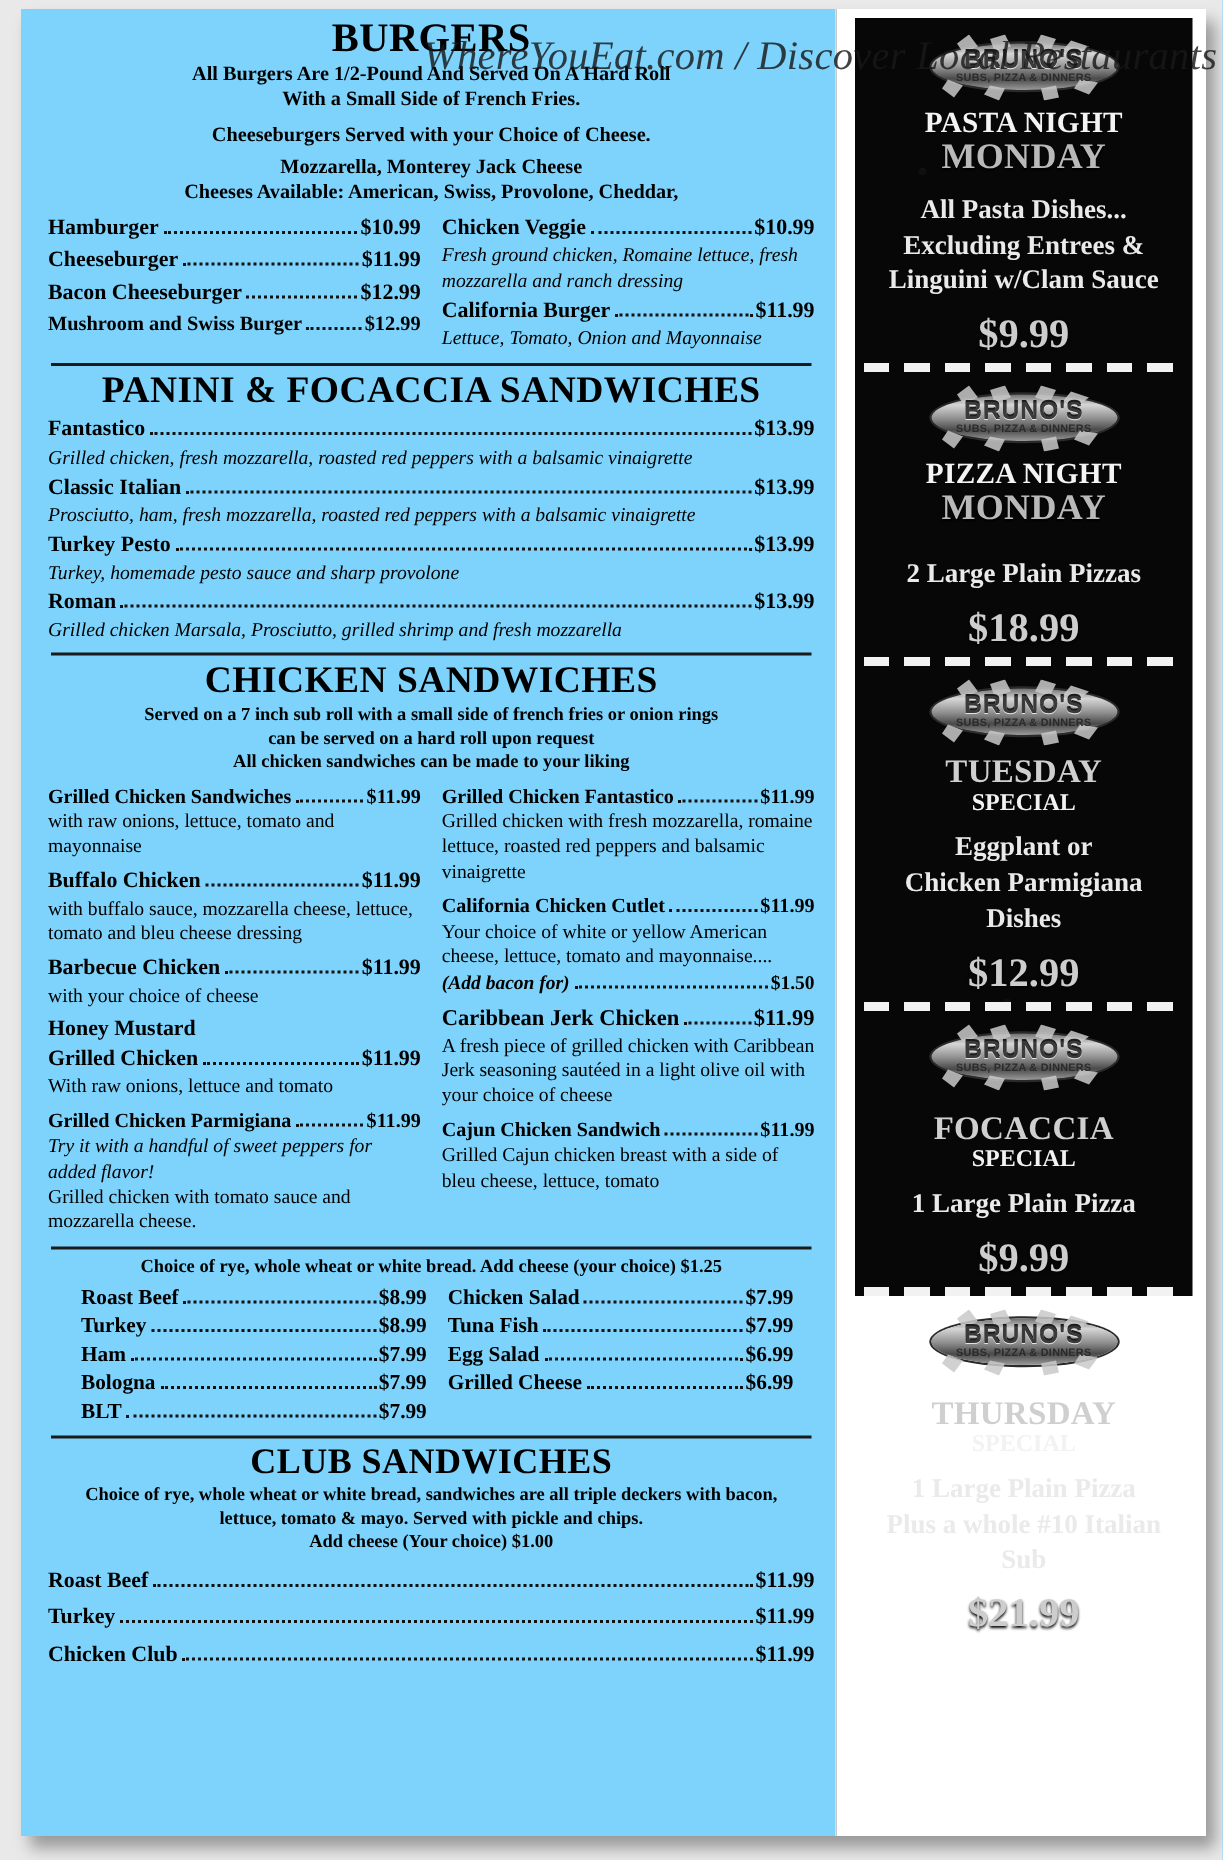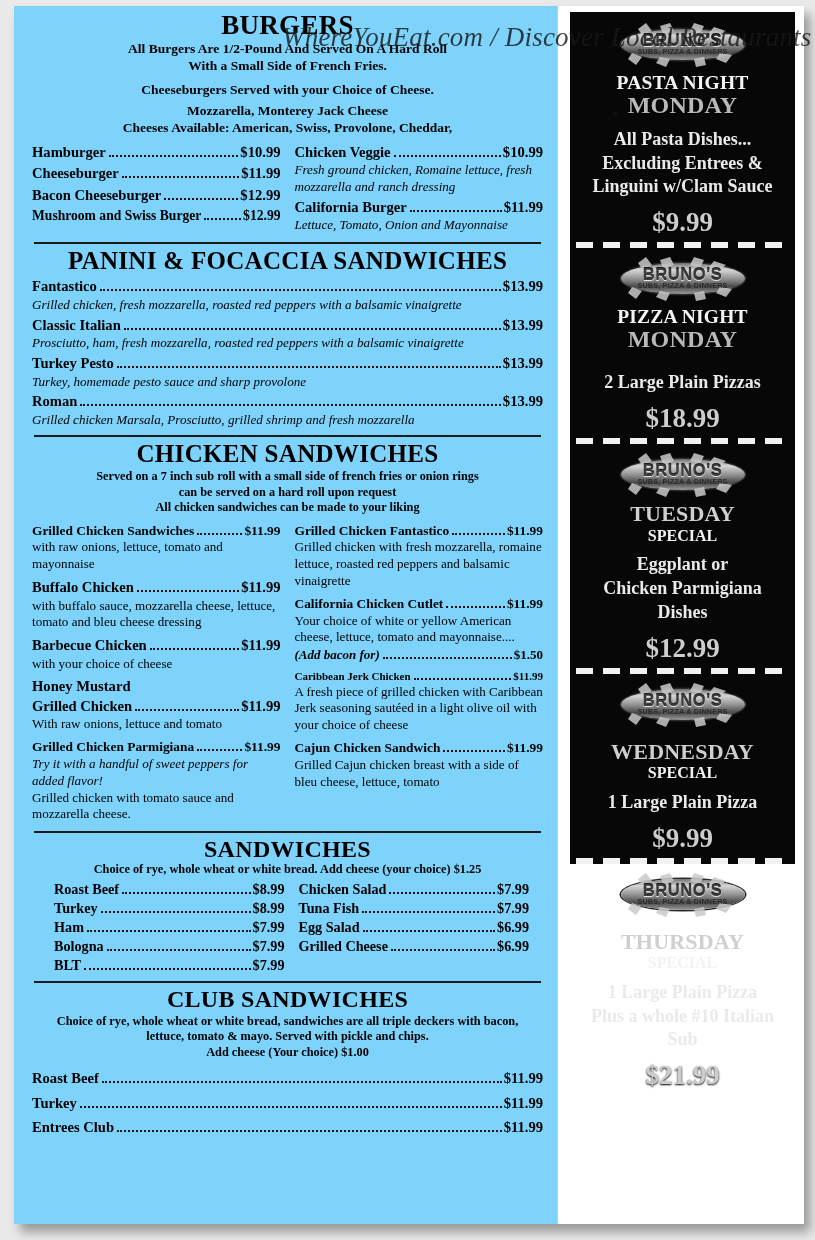--- a/index.html
+++ b/index.html
@@ -450,21 +450,21 @@
               </div>
             <div class="desc">Your choice of white or yellow American cheese, lettuce, tomato and mayonnaise....</div>
             <div class="row" style="font-size:13px;font-weight:bold">
                 <span class="nm ital" style="font-style:italic">(Add bacon for)</span>
                 <span class="dots"></span>
                 <span class="pr">$1.50</span>
               </div>
           </div>
 
           <div class="itm" style="margin-bottom:5px">
-            <div class="row" style="font-size:11px">
+            <div class="row" style="font-size:15px">
                 <span class="nm">Caribbean Jerk Chicken</span>
                 <span class="dots"></span>
                 <span class="pr">$11.99</span>
               </div>
             <div class="desc">A fresh piece of grilled chicken with Caribbean Jerk seasoning sautéed in a light olive oil with your choice of cheese</div>
           </div>
 
           <div class="itm">
             <div class="row" style="font-size:13.4px">
                 <span class="nm">Cajun Chicken Sandwich</span>
@@ -473,21 +473,20 @@
               </div>
             <div class="desc">Grilled Cajun chicken breast with a side of bleu cheese, lettuce, tomato</div>
           </div>
         </div>
       </div>
     </div>
 
     <div class="rule"></div>
 
     <div class="section">
-      <div class="sec-title md">SANDWICHES</div>
       <div class="sec-note small">Choice of rye, whole wheat or white bread. Add cheese (your choice) $1.25</div>
       <div style="height:3px"></div>
       <div class="cols" style="padding:0 14px 0 22px">
         <div class="col">
           <div class="row sm">
               <span class="nm">Roast Beef</span>
               <span class="dots"></span>
               <span class="pr">$8.99</span>
             </div>
           <div class="row sm">
@@ -549,21 +548,21 @@
           <span class="nm">Roast Beef</span>
           <span class="dots"></span>
           <span class="pr">$11.99</span>
         </div>
       <div class="row wide" style="margin-bottom:5px">
           <span class="nm">Turkey</span>
           <span class="dots"></span>
           <span class="pr">$11.99</span>
         </div>
       <div class="row wide">
-          <span class="nm">Entrees Club</span>
+          <span class="nm">Chicken Club</span>
           <span class="dots"></span>
           <span class="pr">$11.99</span>
         </div>
     </div>
 
   </div>
 
   <div id="specials-col">
     <div id="specials-inner">
 
@@ -659,21 +658,21 @@
               <polygon points="106,4 118,8 110,14 101,10"></polygon>
               <polygon points="24,30 34,34 28,42 20,36"></polygon>
               <polygon points="52,34 62,36 58,44 48,40"></polygon>
               <polygon points="86,36 96,34 98,42 88,44"></polygon>
               <polygon points="112,30 124,32 118,40 108,36"></polygon>
             </g>
           </svg>
           <div class="brand">BRUNO'S</div>
           <div class="sub">SUBS, PIZZA &amp; DINNERS</div>
         </div>
-        <div class="sp-head big" style="margin-top:8px">WEDNESDAY</div>
+        <div class="sp-head big" style="margin-top:8px">FOCACCIA</div>
         <div class="sp-sub">SPECIAL</div>
         <div class="sp-body" style="white-space:pre-line">1 Large Plain Pizza</div>
         <div class="sp-price">$9.99</div>
       </div>
 
       <div class="dashsep"></div>
 
       <div class="special">
         <div class="logo">
           <div class="oval"></div>

